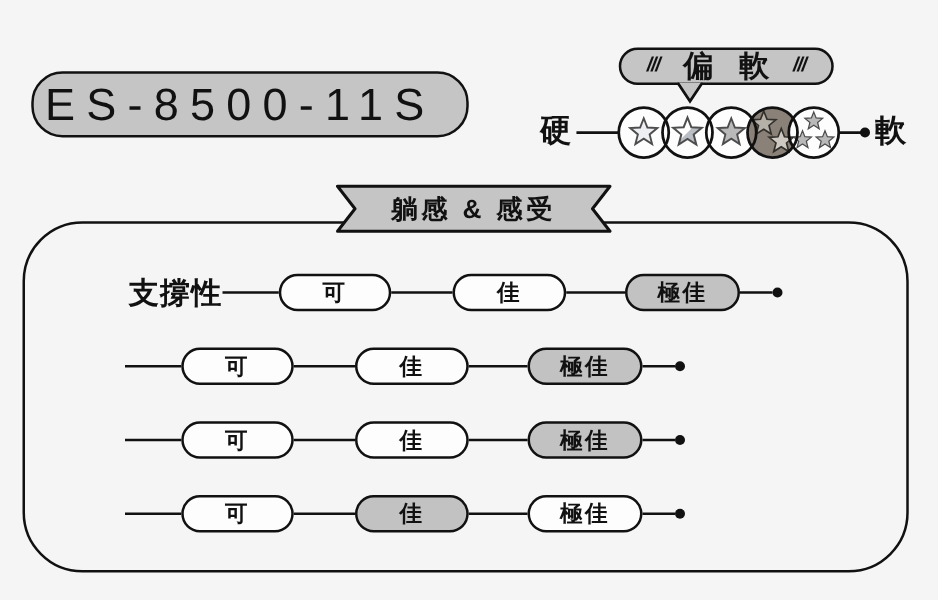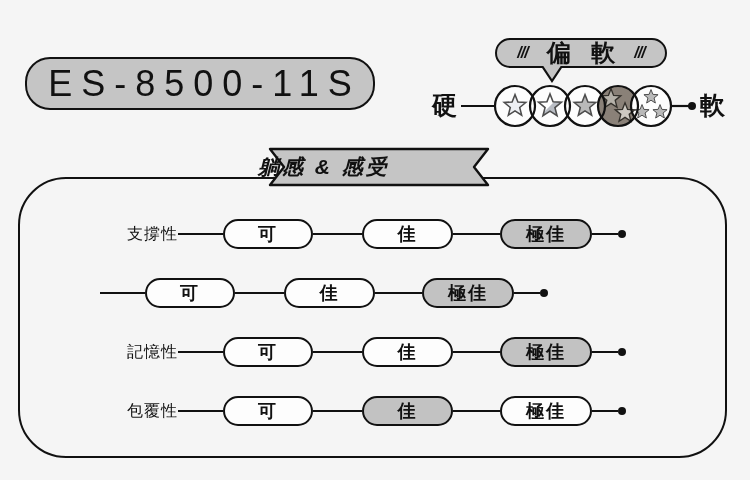--- a/index.html
+++ b/index.html
@@ -9,21 +9,21 @@
     font-family:"Liberation Sans","DejaVu Sans",sans-serif;
     color:#111;
   }
   .abs{position:absolute;}
 
   
   .model-badge{
     left:25px;top:57px;width:350px;height:53px;
     background:#c5c5c5;border:2.6px solid #111;border-radius:25px;
     box-sizing:border-box;
-    display:flex;align-items:center;justify-content:center;
+    display:flex;align-items:center;justify-content:flex-start;
     font-size:36px;font-weight:500;letter-spacing:9px;padding-left:9px;
   }
 
   
   .bubble{
     left:495px;top:38px;width:172px;height:30px;
     background:#c5c5c5;border:2.2px solid #111;border-radius:15px;
     box-sizing:border-box;
     display:flex;align-items:center;justify-content:center;gap:12px;
     z-index:3;
@@ -45,36 +45,36 @@
   .s-light{fill:#edeff3;}
   .s-gray{fill:#b9b9b9;}
   .s-tan1{fill:#b5b1a9;stroke:#33302b;}
   .s-tan2{fill:#cdc9c2;stroke:#33302b;}
   .s-outline{fill:none;stroke:#4d4d4d;}
 
   
   .ribbon-svg{left:258px;top:145px;z-index:3;}
   .ribbon-shape{fill:#c5c5c5;stroke:#111;stroke-width:2.4;stroke-linejoin:round;}
   .ribbon-title{
-    left:258px;top:153px;width:242px;text-align:left;z-index:4;
-    font-size:21px;font-weight:700;letter-spacing:3px;font-style:italic;
+    left:258px;top:153px;width:242px;text-align:center;z-index:4;
+    font-size:21px;font-weight:700;letter-spacing:3px;
   }
 
   
   .panel{
     left:18px;top:177px;width:709px;height:281px;
     border:2.4px solid #111;border-radius:48px;box-sizing:border-box;
     z-index:1;
   }
   .row{
     left:100px;width:540px;height:34px;
     display:flex;align-items:center;z-index:2;
   }
   .row-label{
-    width:78px;text-align:right;font-size:16px;font-weight:400;
+    width:78px;text-align:right;font-size:24px;font-weight:700;
     letter-spacing:1px;flex:none;
   }
   .conn{border-top:2.2px solid #111;flex:none;}
   .c1{width:45px;}
   .c2{width:49px;}
   .c3{width:47px;}
   .c4{width:26px;}
   .pill{
     flex:none;height:30px;box-sizing:border-box;
     background:#fdfdfd;border:2.2px solid #111;border-radius:16px;
@@ -173,33 +173,31 @@
   <div class="pill p0">可</div>
   <div class="conn c2"></div>
   <div class="pill p1">佳</div>
   <div class="conn c3"></div>
   <div class="pill p2 hl">極佳</div>
   <div class="conn c4"></div>
   <div class="end-dot"></div>
 </div>
 
 <div class="abs row" style="top:335px">
-  <div class="row-label">記憶性</div>
   <div class="conn c1"></div>
   <div class="pill p0">可</div>
   <div class="conn c2"></div>
   <div class="pill p1">佳</div>
   <div class="conn c3"></div>
   <div class="pill p2 hl">極佳</div>
   <div class="conn c4"></div>
   <div class="end-dot"></div>
 </div>
 
 <div class="abs row" style="top:394px">
-  <div class="row-label">包覆性</div>
   <div class="conn c1"></div>
   <div class="pill p0">可</div>
   <div class="conn c2"></div>
   <div class="pill p1 hl">佳</div>
   <div class="conn c3"></div>
   <div class="pill p2">極佳</div>
   <div class="conn c4"></div>
   <div class="end-dot"></div>
 </div>
 

